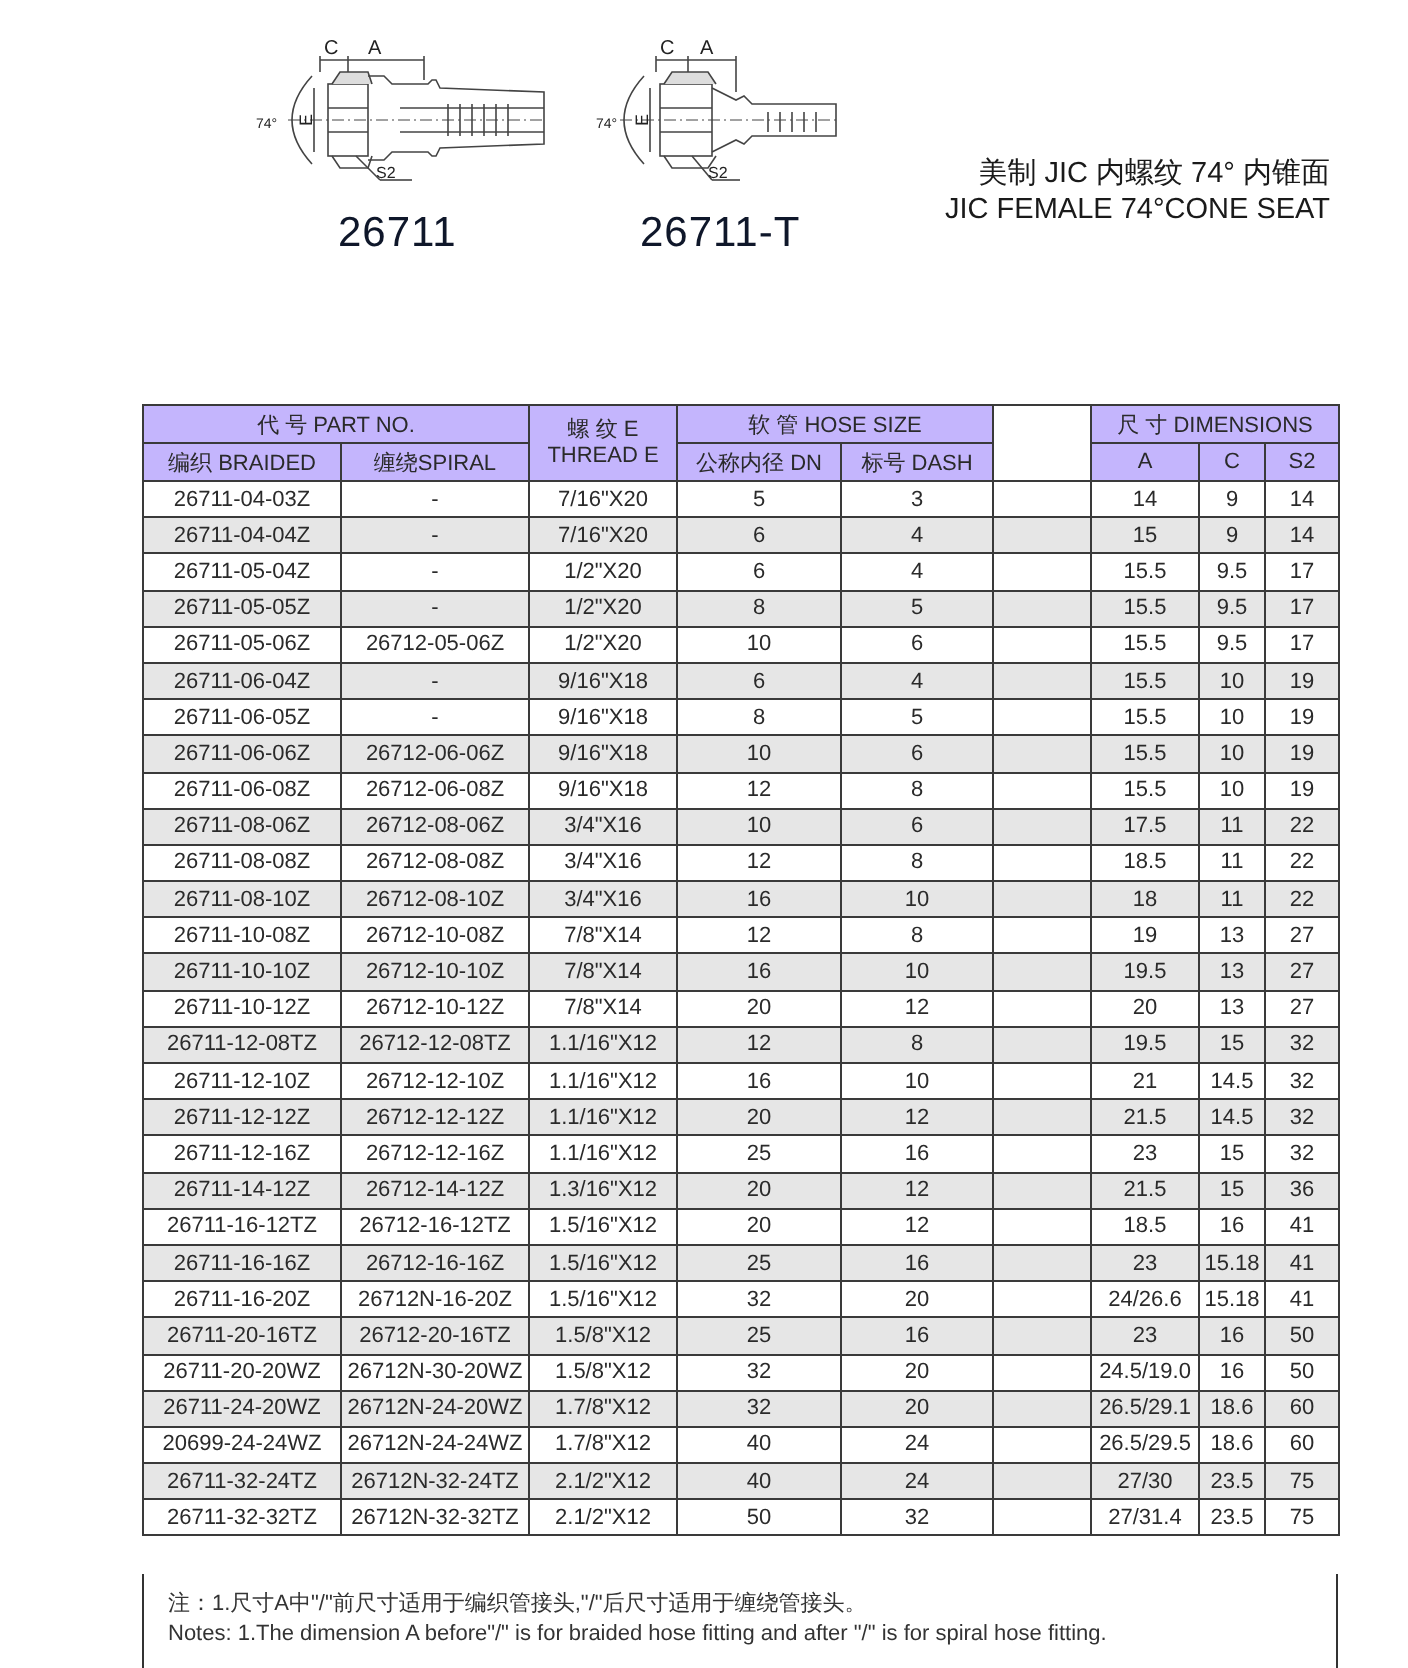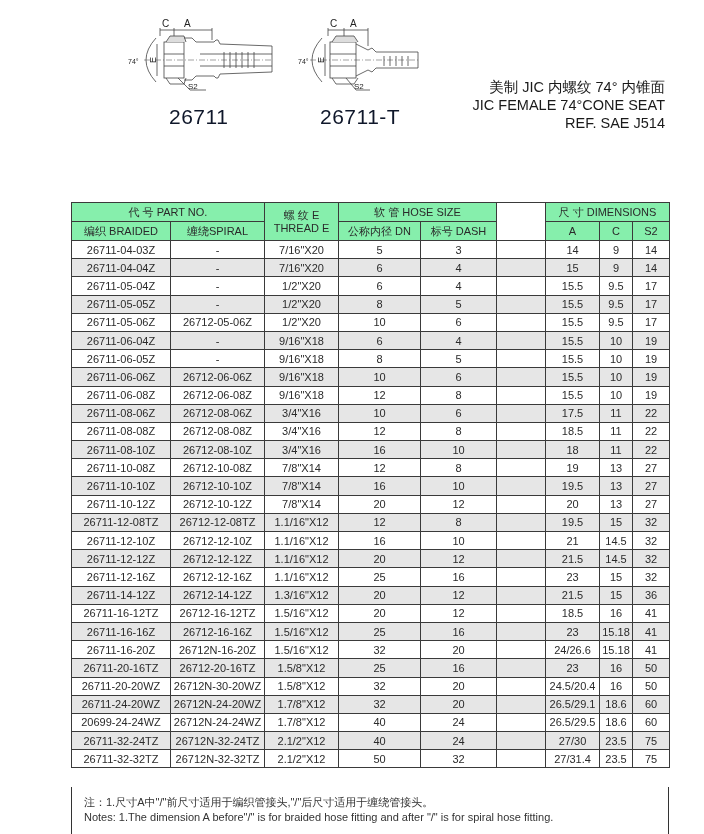--- a/index.html
+++ b/index.html
@@ -7,21 +7,21 @@
          font-family: "Liberation Sans", "DejaVu Sans", sans-serif; color: #222; }
   .diagram { position: absolute; top: 14px; }
   .diagram svg { display: block; }
   .model-label { position: absolute; font-size: 21px; color: #0f172a; letter-spacing: 0.5px; }
   .title-block { position: absolute; left: 435px; top: 78px; width: 230px; text-align: right;
                  font-size: 14.5px; line-height: 18px; color: #1a1a1a; }
   table.spec { position: absolute; left: 71px; top: 202px; border-collapse: collapse;
                table-layout: fixed; font-size: 11px; color: #2a2a2a; }
   table.spec td, table.spec th { border: 1px solid #3a3a3a; text-align: center; padding: 0;
                height: 17.2px; font-weight: normal; white-space: nowrap; overflow: hidden; }
-  table.spec thead th { background: #86efac; height: 18px; }
+  table.spec thead th { background: #c4b5fd; height: 18px; }
   table.spec tbody tr:nth-child(even) td { background: #e6e6e6; }
   table.spec tbody tr:nth-child(odd) td { background: #ffffff; }
   table.spec { border: 1.5px solid #333; }
   .notes { position: absolute; left: 71px; top: 787px; width: 598px; height: 47px;
            border-left: 1.5px solid #333; border-right: 1.5px solid #333; font-size: 11px;
            color: #333; box-sizing: border-box; padding: 8px 0 0 12px; line-height: 15px; }
 </style>
 </head>
 <body>
 
@@ -98,21 +98,20 @@
     <text x="6" y="50" font-size="7" fill="#222" font-family="Liberation Sans, sans-serif">74°</text>
     <text x="25" y="50" font-size="9" fill="#222" font-family="Liberation Sans, sans-serif" transform="rotate(-90 28 46)">E</text>
     <text x="62" y="75" font-size="8" fill="#222" font-family="Liberation Sans, sans-serif">S2</text>
   </svg>
 </div>
 <div class="model-label" style="left:320px; top:105px;">26711-T</div>
 
 <div class="title-block">
   <div>美制 JIC 内螺纹 74°  内锥面</div>
   <div>JIC FEMALE 74°CONE SEAT</div>
-  <div>REF. SAE J514</div>
 </div>
 
 <table class="spec">
   <colgroup>
     <col style="width:99px">
       <col style="width:94px">
       <col style="width:74px">
     <col style="width:82px">
       <col style="width:76px">
       <col style="width:49px">
@@ -406,21 +405,21 @@
         <td>16</td>
         <td>50</td>
       </tr>
       <tr>
         <td>26711-20-20WZ</td>
         <td>26712N-30-20WZ</td>
         <td>1.5/8"X12</td>
         <td>32</td>
         <td>20</td>
         <td></td>
-        <td>24.5/20.4</td>
+        <td>24.5/19.0</td>
         <td>16</td>
         <td>50</td>
       </tr>
       <tr>
         <td>26711-24-20WZ</td>
         <td>26712N-24-20WZ</td>
         <td>1.7/8"X12</td>
         <td>32</td>
         <td>20</td>
         <td></td>

